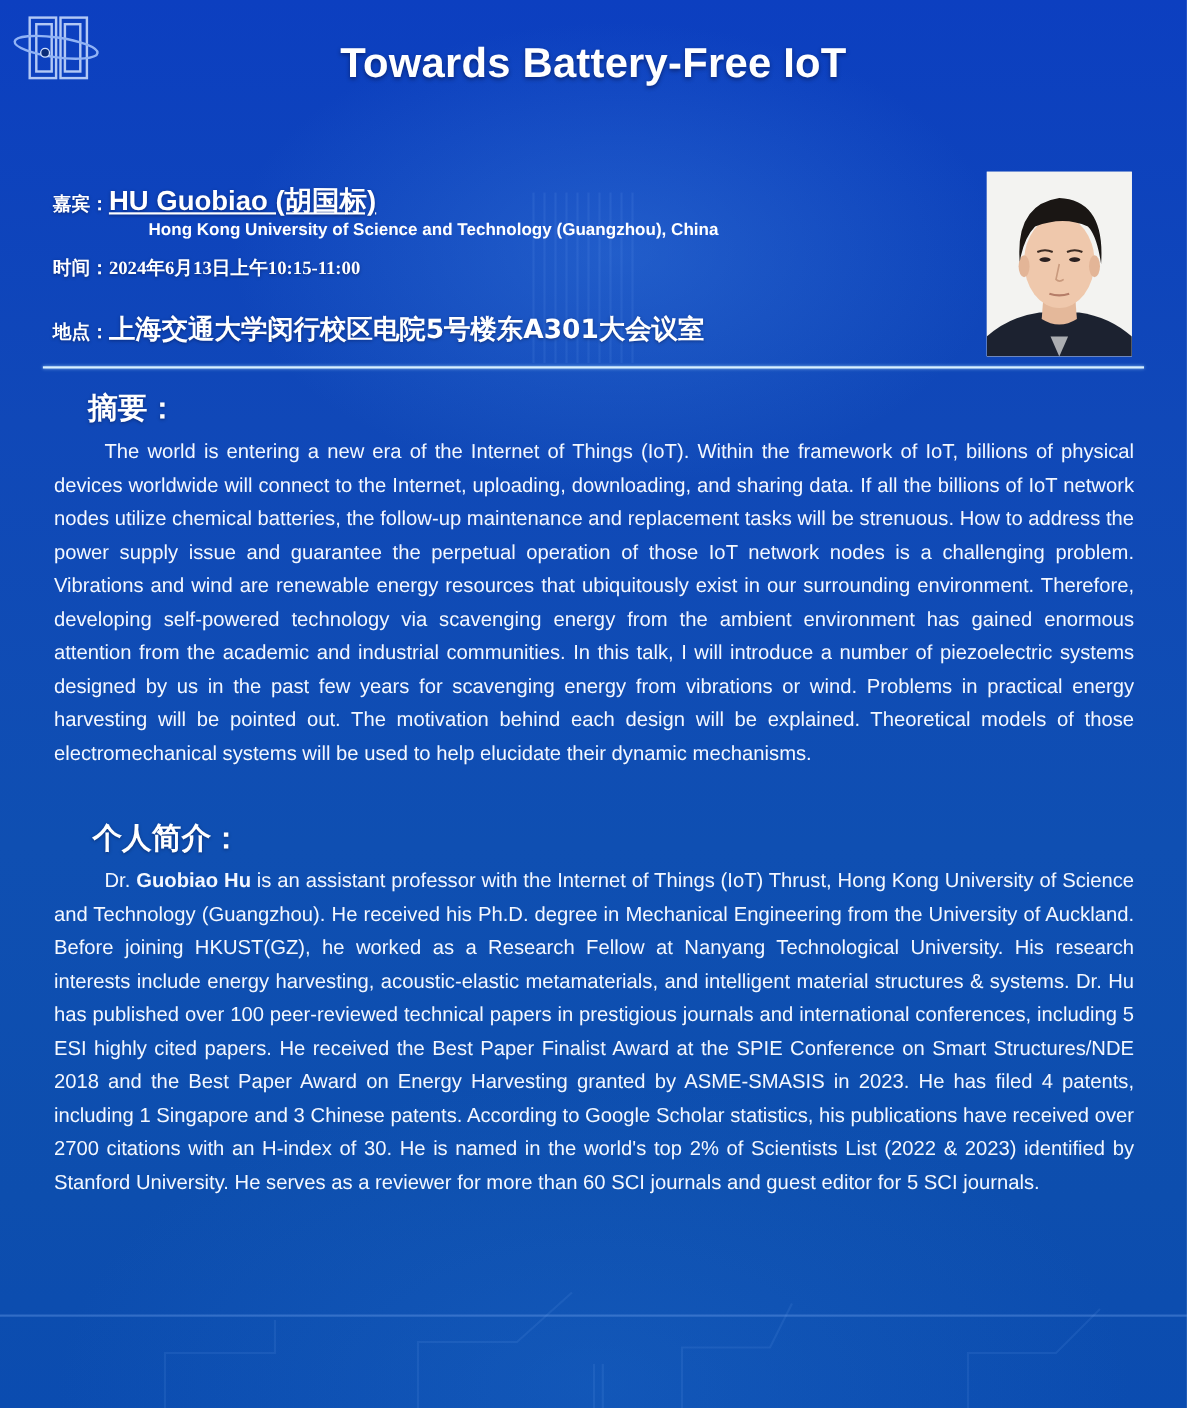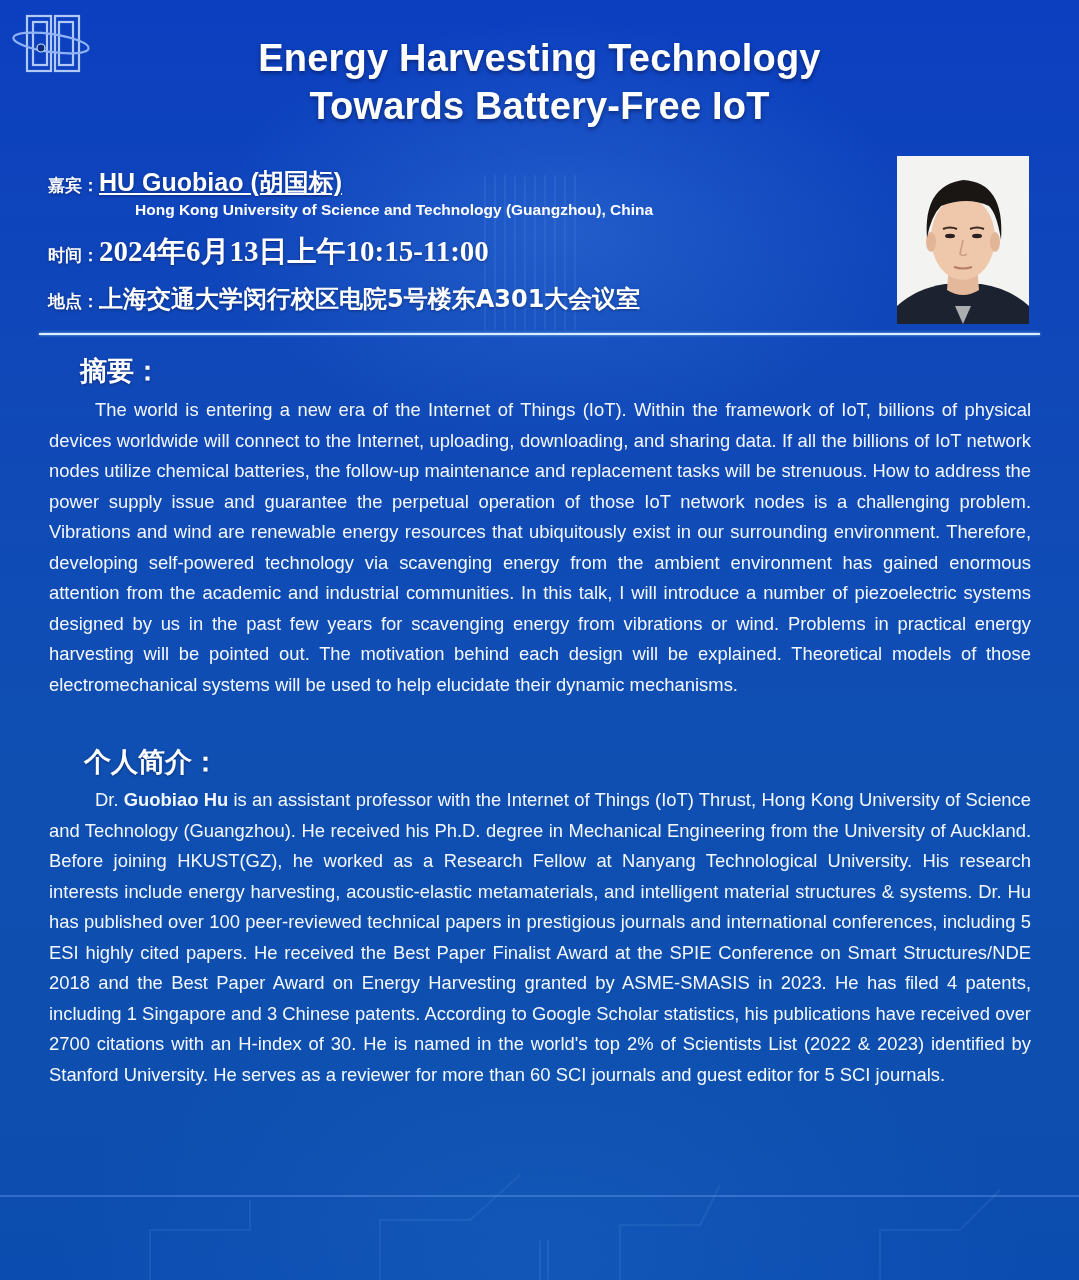--- a/index.html
+++ b/index.html
@@ -29,21 +29,21 @@
   .info-row {
     position: absolute; left: 48px; font-weight: bold; white-space: nowrap;
     text-shadow: 0 1px 3px rgba(0,0,30,0.4);
   }
   .info-label { font-size: 17px; font-family: "DejaVu Sans", sans-serif; }
   .guest-name { font-size: 25px; text-decoration: underline; }
   .guest-affil {
     position: absolute; left: 135px; top: 201px;
     font-weight: bold; font-size: 15.5px; white-space: nowrap;
   }
-  .time-val { font-size: 29px; font-family: "Liberation Serif", "DejaVu Serif", serif; }
+  .time-val { font-size: 17px; font-family: "Liberation Serif", "DejaVu Serif", serif; }
   .loc-val { font-size: 24px; font-family: "DejaVu Sans", sans-serif; }
   .photo {
     position: absolute; left: 897px; top: 156px; width: 132px; height: 168px;
     background: #f4f4f2; overflow: hidden;
   }
   .divider {
     position: absolute; left: 39px; top: 333px; width: 1001px; height: 2px;
     background: #d8f0ff; box-shadow: 0 0 3px rgba(180,230,255,0.8);
   }
   .section-head {
@@ -92,21 +92,20 @@
     <rect x="21" y="10" width="24" height="55"></rect>
     <rect x="27" y="16" width="14" height="43"></rect>
     <rect x="49" y="10" width="24" height="55"></rect>
     <rect x="53" y="16" width="14" height="43"></rect>
     <ellipse cx="45" cy="37" rx="38" ry="9" transform="rotate(8 45 37)" stroke="#a9c8ff"></ellipse>
   </g>
   <circle cx="35" cy="42" r="4" fill="#0b2d7a" stroke="#cfe0ff" stroke-width="1.2"></circle>
 </svg>
 
 <div class="title">
-  <div>Energy Harvesting Technology</div>
   <div>Towards Battery-Free IoT</div>
 </div>
 
 <div class="info-row" style="top:166px;">
   <span class="info-label">嘉宾：</span><span class="guest-name">HU Guobiao (胡国标)</span>
 </div>
 <div class="guest-affil">Hong Kong University of Science and Technology (Guangzhou), China</div>
 
 <div class="info-row" style="top:232px;">
   <span class="info-label">时间：</span><span class="time-val">2024年6月13日上午10:15-11:00</span>

